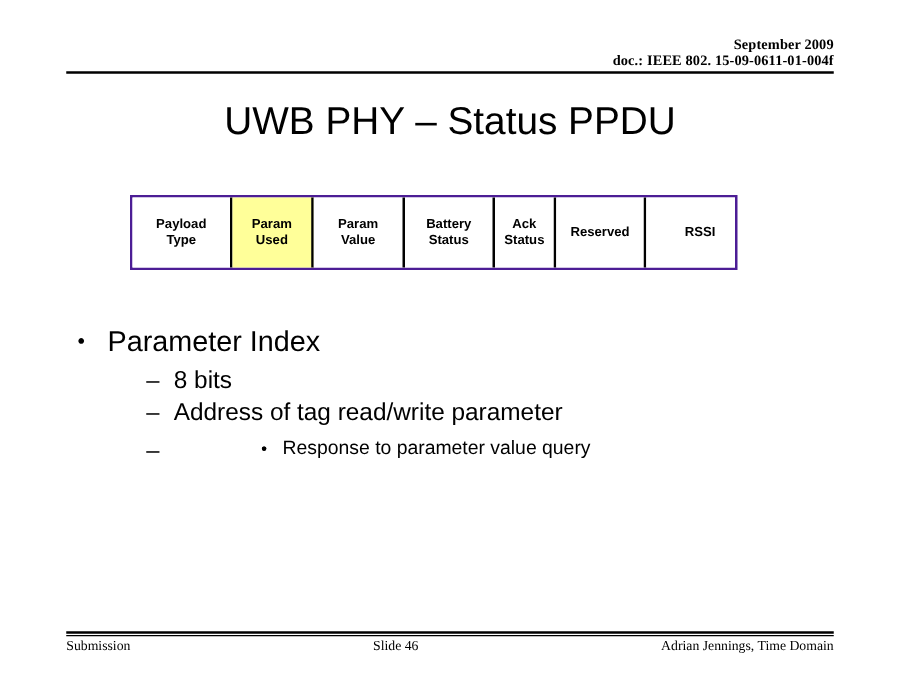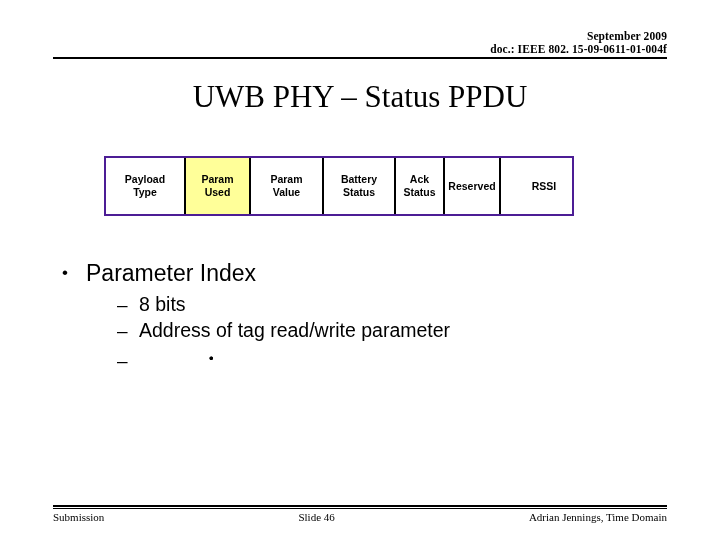--- a/index.html
+++ b/index.html
@@ -51,21 +51,21 @@
     width: 100%;
   }
 
   
   .slide-title {
     position: absolute;
     left: 0;
     top: 79px;
     width: 720px;
     text-align: center;
-    font-family: Liberation Serif, serif;
+    font-family: Liberation Sans, sans-serif;
     font-size: 31px;
     font-weight: normal;
     line-height: 36px;
     color: #000000;
     white-space: nowrap;
   }
 
   
   .ppdu-table {
     position: absolute;
@@ -236,21 +236,21 @@
       </span>
     </div>
 
     <div class="ppdu-cell" style="width:49px;">
       <span>
         <span class="cell-label">Ack</span>
         <span class="cell-label">Status</span>
       </span>
     </div>
 
-    <div class="ppdu-cell" style="width:56px;">
+    <div class="ppdu-cell" style="width:72px;">
       <span>
         <span class="cell-label">Reserved</span>
       </span>
     </div>
 
     <div class="ppdu-cell" style="width:71px;padding-left:17px;">
       <span>
         <span class="cell-label">RSSI</span>
       </span>
     </div>
@@ -274,20 +274,21 @@
           </li>
           <li class="bullet2">
             <span class="marker">–</span>
 
             <ul class="lvl3">
               <li class="bullet3">
                 <span class="marker">•</span>
               </li>
               <li class="bullet3">
                 <span class="marker">•</span>
+                <span>Response to parameter value query</span>
               </li>
             </ul>
           </li>
         </ul>
       </li>
     </ul>
   </div>
 
   <div class="footer">
     <div class="footer-rule-thick"></div>

